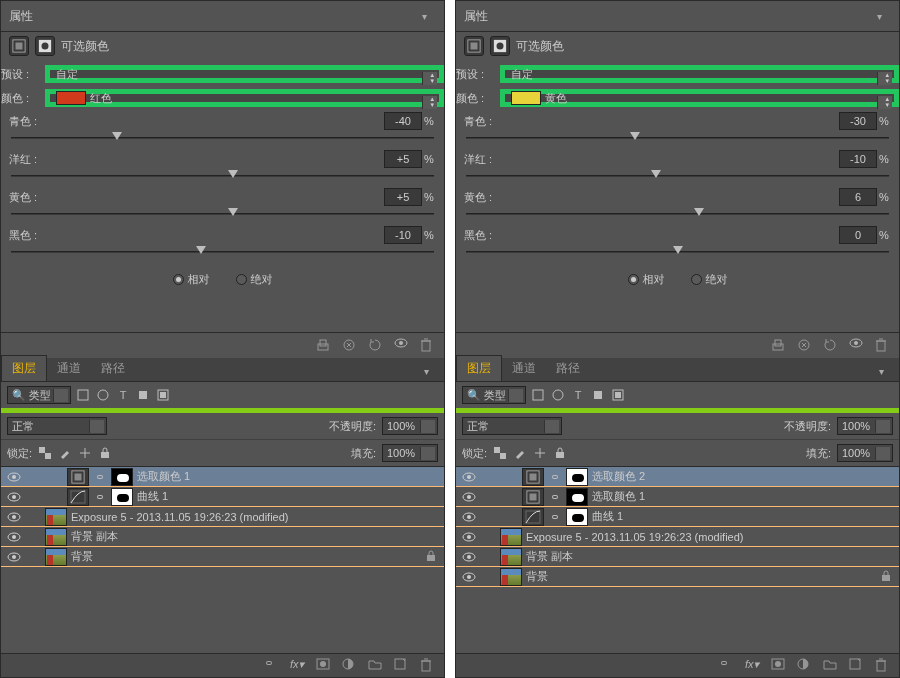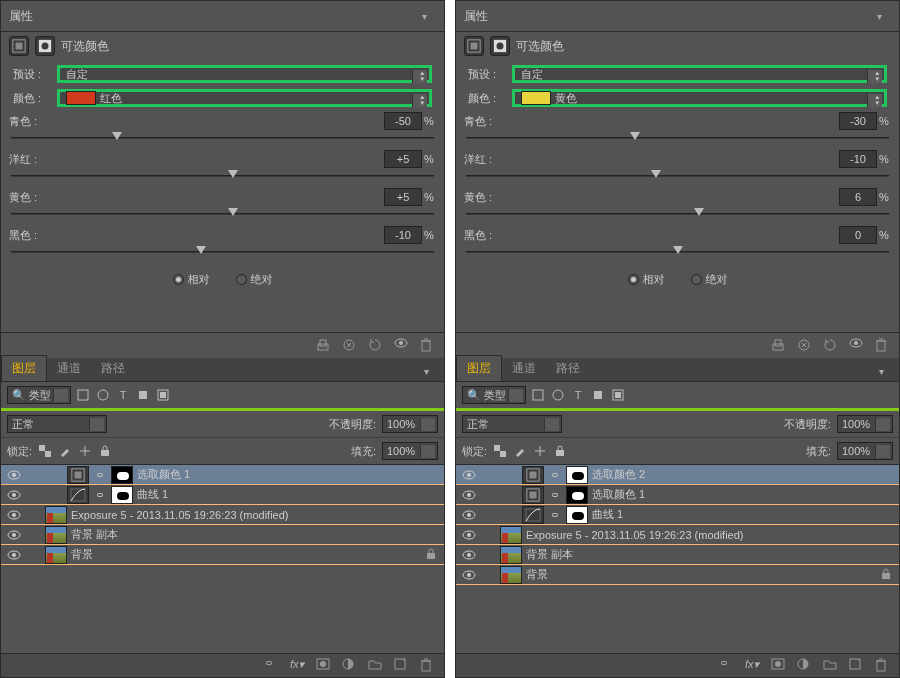--- a/index.html
+++ b/index.html
@@ -7,23 +7,23 @@
 .panel{width:445px;height:678px;background:#535353;display:flex;flex-direction:column;border:1px solid #2a2a2a}
 .titlebar{height:22px;display:flex;align-items:center;padding:15px 8px;border-bottom:1px solid #2a2a2a;background:#535353}
 .titlebar .title{font-size:12px}
 .titlebar .spacer{flex:1}
 .menu-btn{width:14px;height:12px;cursor:pointer;color:#aaa}
 .menu-btn::before{content:"▾";font-size:10px}
 .prop-head{display:flex;align-items:center;gap:6px;padding:4px 8px 6px}
 .icon-adj{width:20px;height:20px;background:#3a3a3a;border:1px solid #222;border-radius:3px;display:flex;align-items:center;justify-content:center}
 .icon-adj svg{width:14px;height:14px}
 .prop-head .lbl{font-size:12px}
-.row{display:flex;align-items:center;gap:6px;padding:3px 12px}
+.row{display:flex;align-items:center;gap:6px;padding:3px 0}
 .row .rlabel{width:38px}
-.select{flex:1;background:#454545;border:3px solid #22c55e;height:18px;display:flex;align-items:center;padding:0 6px;position:relative}
+.select{flex:1;background:#454545;border:5px solid #22c55e;height:18px;display:flex;align-items:center;padding:0 6px;position:relative}
 .select::after{content:"";position:absolute;right:2px;top:2px;width:14px;height:13px;background:#5a5a5a;border-left:1px solid #333}
 .select .arrpair{position:absolute;right:5px;top:2px;font-size:7px;line-height:6px;color:#ccc;z-index:2}
 .swatch{width:30px;height:14px;border:1px solid #222;margin-right:4px}
 .slider-row{padding:2px 8px 0}
 .slider-row .top{display:flex;align-items:center}
 .slider-row .top .sl-label{width:44px}
 .slider-row .top .sp{flex:1}
 .numbox{width:38px;height:18px;background:#3a3a3a;border:1px solid #222;text-align:center;line-height:16px;font-size:11px}
 .pct{width:14px;text-align:center}
 .track{position:relative;height:12px;margin:2px 2px 4px}
@@ -31,21 +31,21 @@
 .track .thumb{position:absolute;top:0;width:0;height:0;border-left:5px solid transparent;border-right:5px solid transparent;border-top:8px solid #bdbdbd;transform:translateX(-5px)}
 .radio-row{display:flex;justify-content:center;gap:26px;padding:10px 0}
 .radio{display:flex;align-items:center;gap:4px;cursor:pointer}
 .radio .dot{width:11px;height:11px;border-radius:50%;border:1px solid #222;background:#5a5a5a;display:flex;align-items:center;justify-content:center}
 .radio .dot.sel::after{content:"";width:5px;height:5px;border-radius:50%;background:#ccc}
 .prop-foot{height:26px;border-top:1px solid #2a2a2a;display:flex;align-items:center;justify-content:flex-end;gap:10px;padding:0 8px;background:#535353}
 .ficon{width:16px;height:16px;opacity:.8;cursor:pointer}
 .tabs{height:24px;background:#424242;display:flex;align-items:flex-end;border-bottom:1px solid #2a2a2a}
 .tab{padding:4px 10px;font-size:12px;color:#999;cursor:pointer}
 .tab.active{color:#eab308;background:#535353;border:1px solid #2a2a2a;border-bottom:none}
-.lheader1{display:flex;align-items:center;gap:4px;padding:4px 6px;border-bottom:3px solid #84cc16}
+.lheader1{display:flex;align-items:center;gap:4px;padding:4px 6px;border-bottom:5px solid #84cc16}
 .psel{background:#454545;border:1px solid #222;height:18px;display:flex;align-items:center;padding:0 4px;position:relative}
 .psel::after{content:"";position:absolute;right:2px;top:2px;width:14px;height:13px;background:#5a5a5a;border-left:1px solid #333}
 .psel .ar{position:absolute;right:5px;top:3px;font-size:8px;line-height:6px}
 .mini-ic{width:16px;height:16px;display:flex;align-items:center;justify-content:center;color:#bbb;cursor:pointer}
 .lheader2{display:flex;align-items:center;gap:6px;padding:4px 6px;border-bottom:1px solid #404040}
 .lheader3{display:flex;align-items:center;gap:6px;padding:4px 6px;border-bottom:1px solid #2a2a2a}
 .lk-ic{width:14px;height:14px;display:flex;align-items:center;justify-content:center;cursor:pointer;color:#999}
 .layers{flex:1;background:#535353;overflow:hidden}
 .layer{display:flex;align-items:center;height:20px;border-bottom:1px solid #fdba74;padding:0 4px;gap:4px}
 .layer.sel{background:#6b7f96}
@@ -105,21 +105,21 @@
           <span class="swatch" style="background:#d13a1a"></span>
           <span>红色</span>
           <span class="arrpair">▴<br>▾</span>
         </div>
       </div>
 
     <div class="slider-row">
       <div class="top">
         <span class="sl-label">青色 :</span>
         <span class="sp"></span>
-        <div class="numbox">-50</div>
+        <div class="numbox">-40</div>
         <span class="pct">%</span>
       </div>
       <div class="track">
         <div class="line"></div>
         <div class="thumb" style="left:25%"></div>
       </div>
     </div>
     <div class="slider-row">
       <div class="top">
         <span class="sl-label">洋红 :</span>

